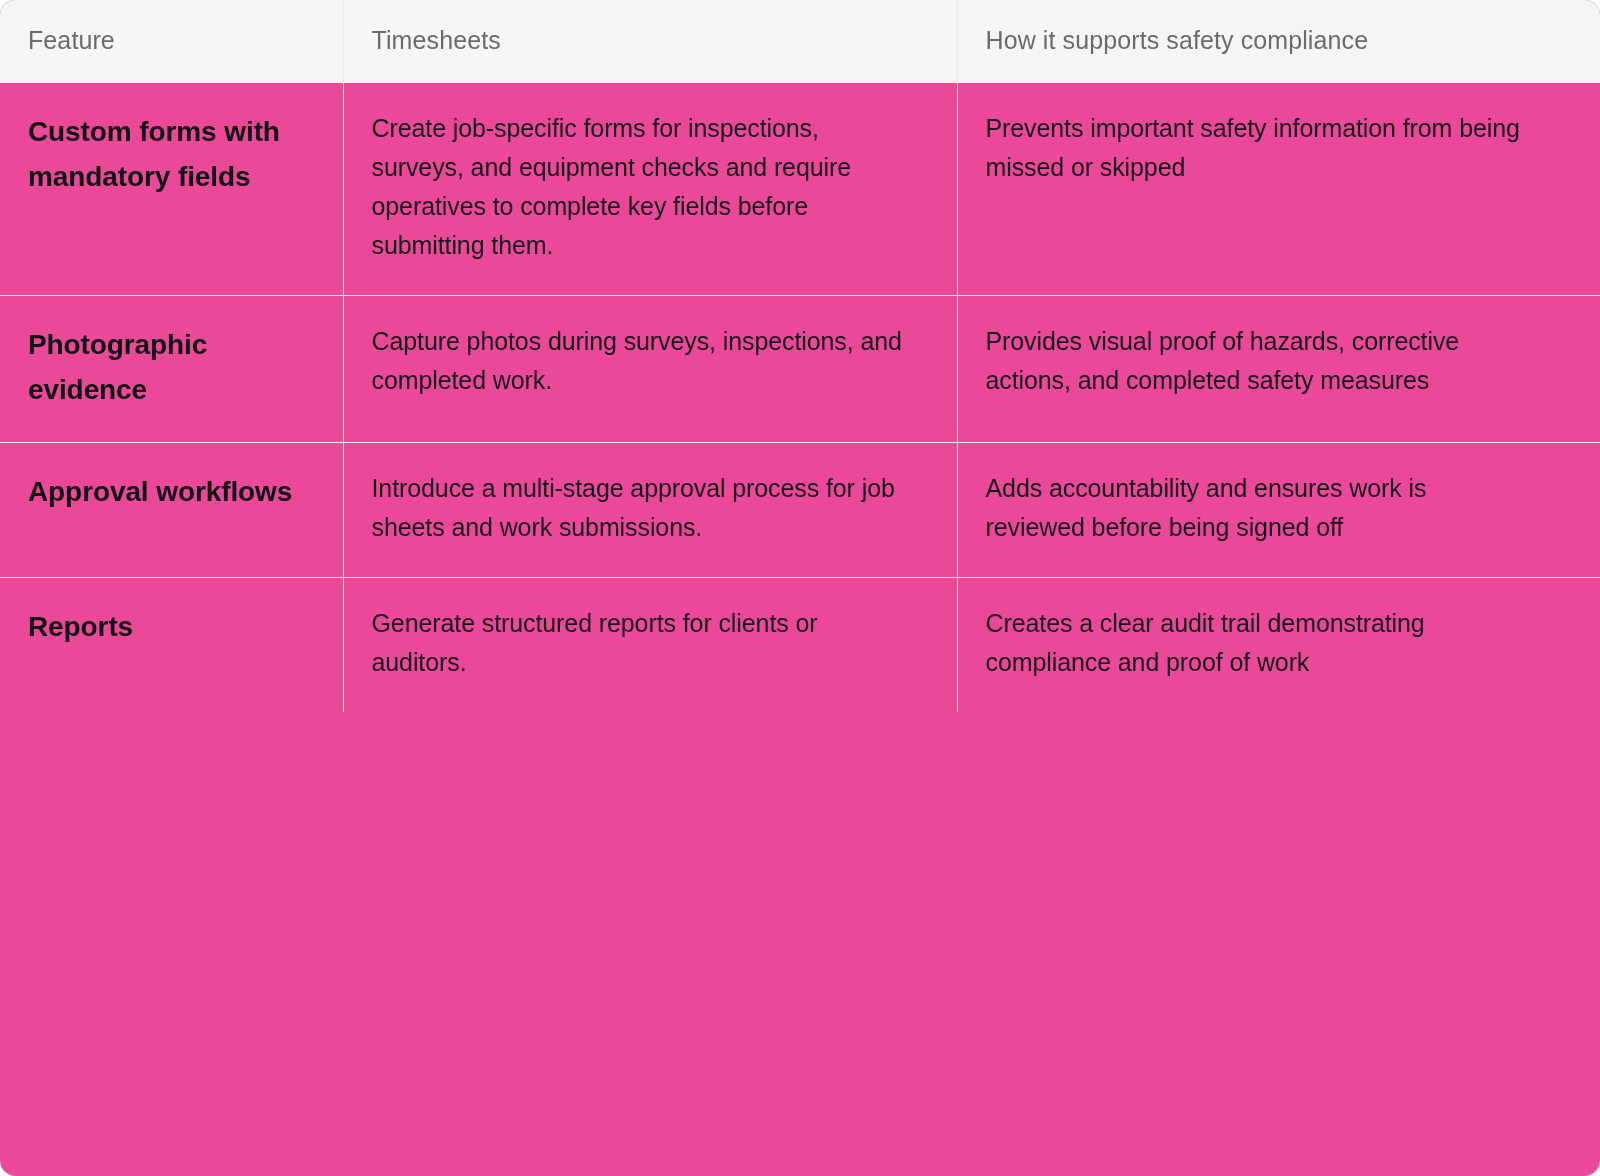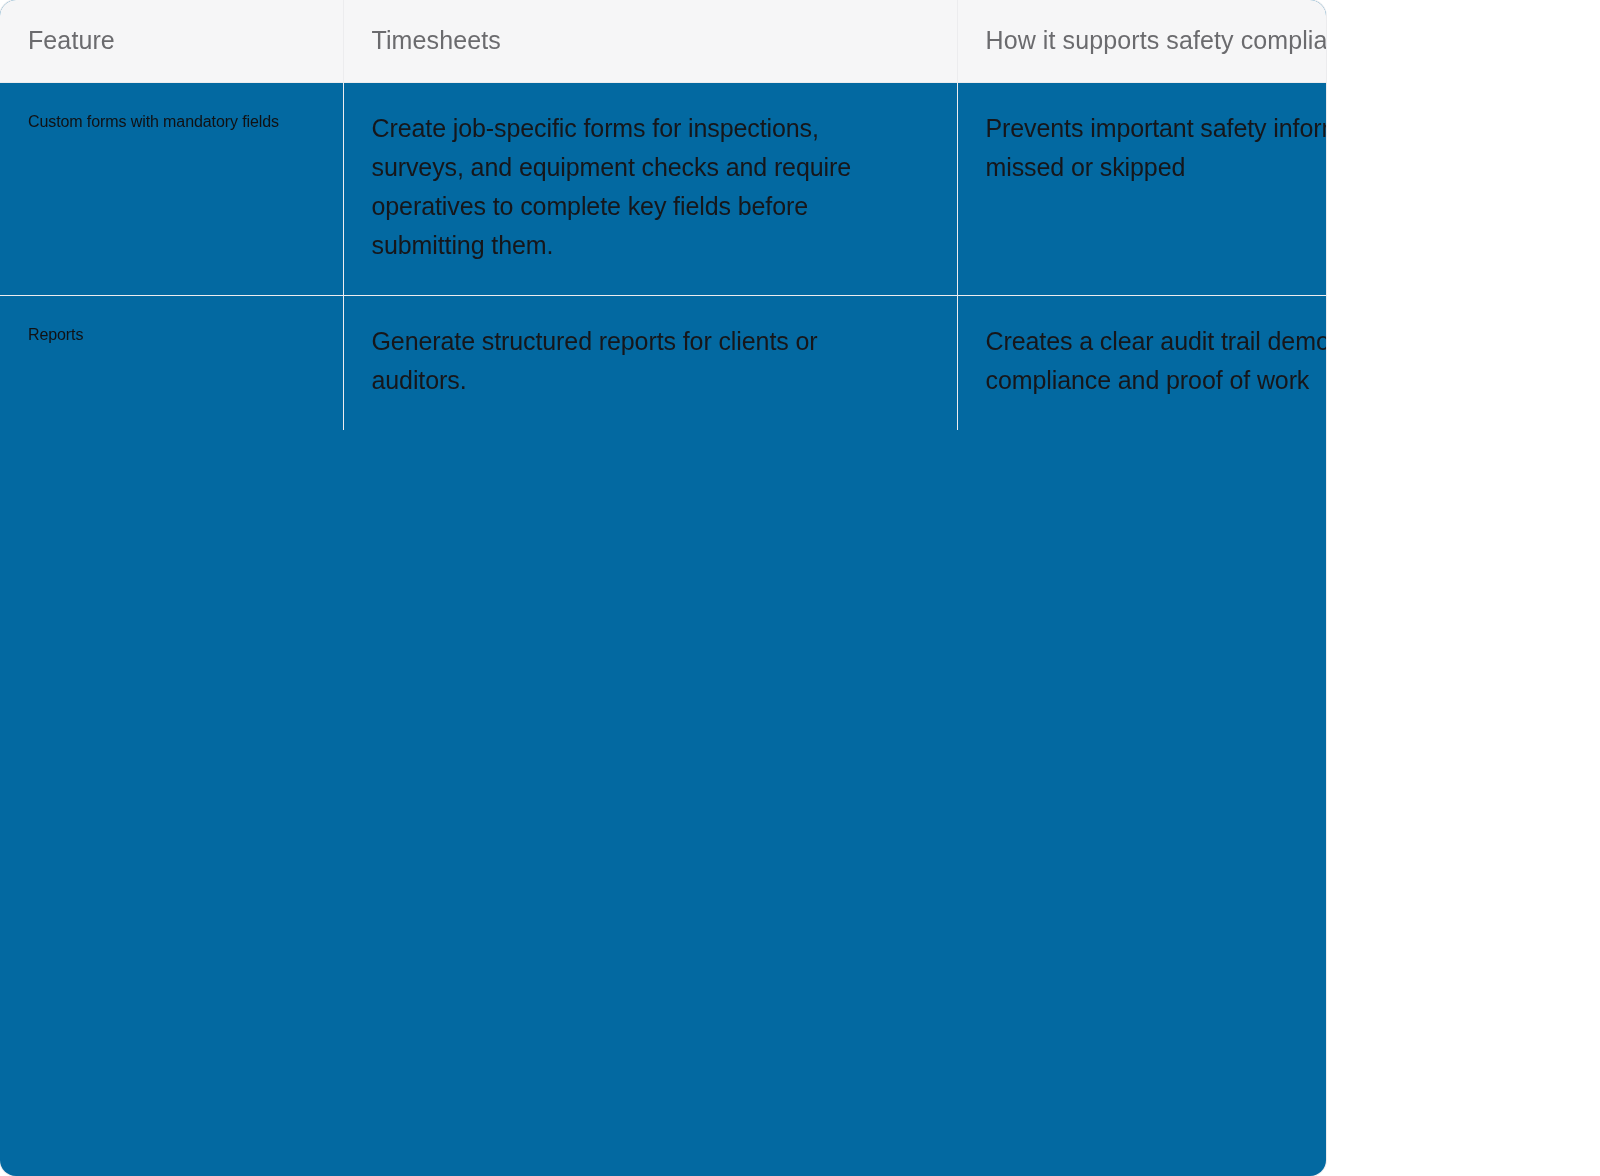--- a/index.html
+++ b/index.html
@@ -7,23 +7,23 @@
   html, body {
     width:1600px;
     height:1176px;
     background:#ffffff;
     font-family:"Liberation Sans", sans-serif;
     -webkit-font-smoothing:antialiased;
   }
 
   .table-card {
     position:relative;
-    width:1326px;
+    width:1600px;
     height:1176px;
-    background:#0369a1;
+    background:#ec4899;
     border-radius:16px;
     overflow:hidden;
     box-shadow:0 0 0 1px #ECECEE;
   }
 
   table.feature-table {
     width:100%;
     border-collapse:collapse;
     table-layout:fixed;
   }
@@ -56,22 +56,22 @@
   tbody tr.data-row:first-child { border-top:1px solid #ECECEE; }
 
   tbody td {
     padding:26px 28px 30px 28px;
     vertical-align:top;
     border-right:1px solid #EDEDEF;
   }
   tbody td:last-child { border-right:none; }
 
   td.cell-feature {
-    font-size:16px;
-    font-weight:400;
+    font-size:28px;
+    font-weight:700;
     color:#111113;
     line-height:1.62;
     letter-spacing:-0.1px;
   }
 
   td.cell-description,
   td.cell-compliance {
     font-size:25px;
     font-weight:400;
     color:#16161A;
@@ -99,19 +99,29 @@
         <th>How it supports safety compliance</th>
       </tr>
     </thead>
     <tbody>
       <tr class="data-row">
         <td class="cell-feature">Custom forms with mandatory fields</td>
         <td class="cell-description">Create job-specific forms for inspections, surveys, and equipment checks and require operatives to complete key fields before submitting them.</td>
         <td class="cell-compliance">Prevents important safety information from being missed or skipped</td>
       </tr>
       <tr class="data-row">
+        <td class="cell-feature">Photographic evidence</td>
+        <td class="cell-description">Capture photos during surveys, inspections, and completed work.</td>
+        <td class="cell-compliance">Provides visual proof of hazards, corrective actions, and completed safety measures</td>
+      </tr>
+      <tr class="data-row">
+        <td class="cell-feature">Approval workflows</td>
+        <td class="cell-description">Introduce a multi-stage approval process for job sheets and work submissions.</td>
+        <td class="cell-compliance">Adds accountability and ensures work is reviewed before being signed off</td>
+      </tr>
+      <tr class="data-row">
         <td class="cell-feature">Reports</td>
         <td class="cell-description">Generate structured reports for clients or auditors.</td>
         <td class="cell-compliance">Creates a clear audit trail demonstrating compliance and proof of work</td>
       </tr>
     </tbody>
   </table>
 </div>
 
 </body></html>

